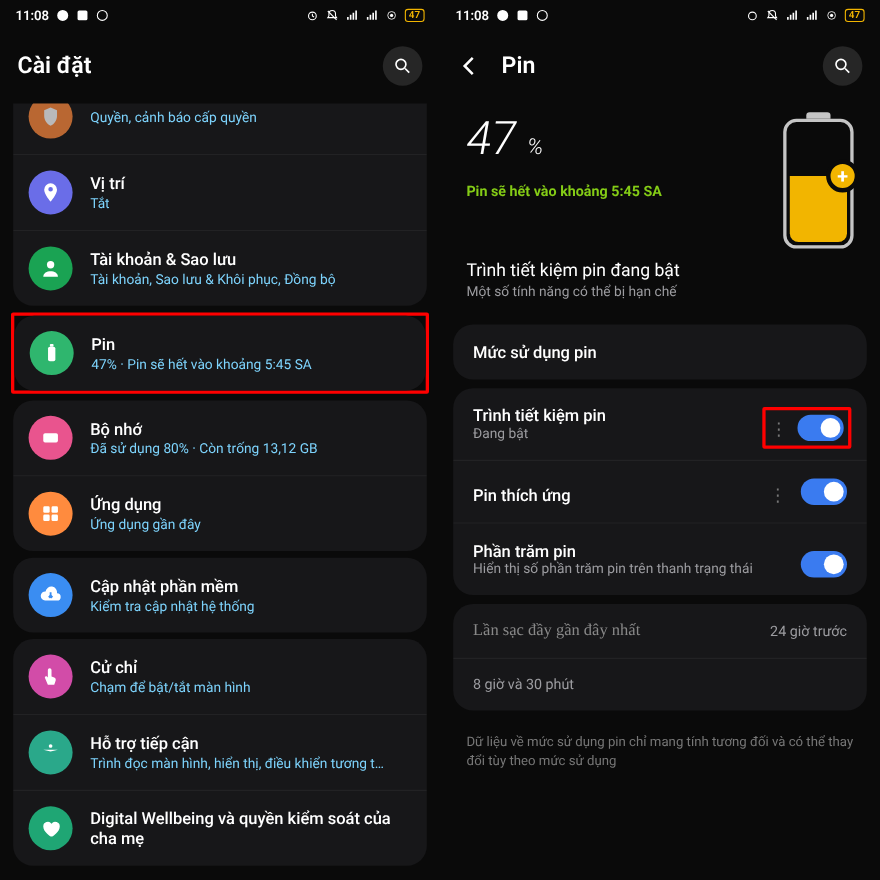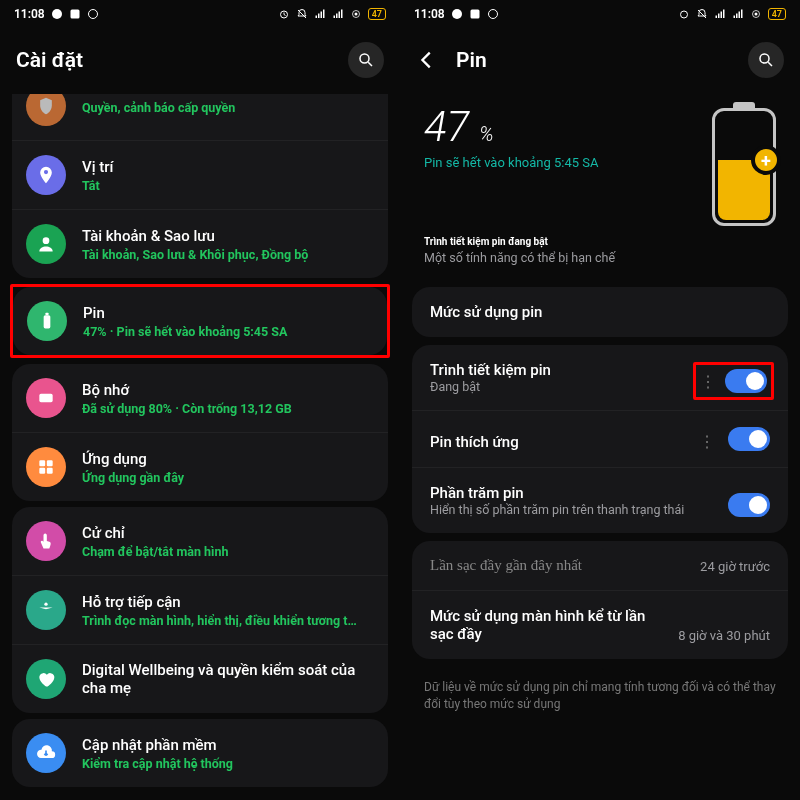--- a/index.html
+++ b/index.html
@@ -64,46 +64,46 @@
   }
   .row:last-child { border-bottom:none; }
   .ic {
     width: 40px; height:40px; border-radius:50%;
     display:flex; align-items:center; justify-content:center;
     flex: 0 0 40px;
   }
   .ic svg { width:20px; height:20px; fill:#fff; }
   .row .txt { flex:1; min-width:0; }
   .row .t1 { font-size:15px; font-weight:500; color:#fff; }
-  .row .t2 { font-size:12.5px; color:#22c55e; margin-top:2px; white-space:nowrap; overflow:hidden; text-overflow:ellipsis;font-weight:bold;}
+  .row .t2 { font-size:12.5px; color:#7dd3fc; margin-top:2px; white-space:nowrap; overflow:hidden; text-overflow:ellipsis;}
   .highlight-box { border:3px solid #ff0000; border-radius:2px; }
 
   
   .bat-top { padding: 14px 24px 10px; display:flex; gap:20px; }
   .bat-top .info { flex:1; }
   .pct { font-size:42px; font-weight:300; color:#fff;font-style:italic; }
   .pct .sm { font-size:20px; }
-  .est { font-size:13px; color:#14b8a6; margin-top:4px; }
+  .est { font-size:13px; color:#84cc16; margin-top:16px;font-weight:bold; }
   .battery-ill {
     width:64px; height:118px; border:3px solid #c5c5c5; border-radius:12px;
     position:relative; margin-top:6px;
   }
   .battery-ill::before {
     content:""; position:absolute; top:-9px; left:50%; transform:translateX(-50%);
     width:22px; height:6px; background:#c5c5c5; border-radius:3px 3px 0 0;
   }
   .battery-fill { position:absolute; bottom:3px; left:3px; right:3px; height:60px; background:#f2b500; border-radius:0 0 8px 8px;}
   .battery-dot {
     position:absolute; right:-8px; bottom:48px; width:30px; height:30px; border-radius:50%;
     background:#f2b500; border:4px solid #0a0a0a; display:flex; align-items:center; justify-content:center;
     color:#fff; font-size:18px; font-weight:700;
   }
 
   .notice { padding: 0 24px 14px; }
-  .notice .n1 { font-size:10px; font-weight:700; }
+  .notice .n1 { font-size:16px; font-weight:400; }
   .notice .n2 { font-size:12.5px; color:#9c9ca0; margin-top:3px;}
 
   .card2 {
     margin: 8px 12px; background:#171719; border-radius:18px; overflow:hidden;
   }
   .crow {
     padding: 16px 18px; border-bottom:1px solid rgba(255,255,255,0.05);
     display:flex; align-items:flex-end; gap:10px;
   }
   .crow:last-child { border-bottom:none; }
@@ -272,20 +272,35 @@
         </div>
       <div class="txt">
         <div class="t1">Ứng dụng</div>
         <div class="t2">Ứng dụng gần đây</div>
       </div>
     </div>
   </div>
 
   <div class="list-card">
     <div class="row">
+      <div class="ic c-bluel">
+          <svg viewBox="0 0 24 24">
+            <path d="M6 18a5 5 0 01.5-10A6 6 0 0119 10a4 4 0 010 8H6z"></path>
+            <path d="M12 9v6m0 0l-2-2m2 2l2-2" stroke="#3a8df2" stroke-width="2" fill="none"></path>
+          </svg>
+        </div>
+      <div class="txt">
+        <div class="t1">Cập nhật phần mềm</div>
+        <div class="t2">Kiểm tra cập nhật hệ thống</div>
+      </div>
+    </div>
+  </div>
+
+  <div class="list-card">
+    <div class="row">
       <div class="ic c-mag">
           <svg viewBox="0 0 24 24">
             <path d="M11 3a2 2 0 012 2v7l3 1c2 .5 2 3 1 5l-1 3H9l-3-7c-1-2 1-3 2-2l1 1V5a2 2 0 012-2z"></path>
           </svg>
         </div>
       <div class="txt">
         <div class="t1">Cử chỉ</div>
         <div class="t2">Chạm để bật/tắt màn hình</div>
       </div>
     </div>
@@ -302,35 +317,20 @@
       </div>
     </div>
     <div class="row">
       <div class="ic c-hgreen">
           <svg viewBox="0 0 24 24">
             <path d="M12 21s-8-5-8-11a5 5 0 019-3 5 5 0 019 3c0 6-8 11-8 11z"></path>
           </svg>
         </div>
       <div class="txt">
         <div class="t1">Digital Wellbeing và quyền kiểm soát của cha mẹ</div>
-      </div>
-    </div>
-  </div>
-
-  <div class="list-card">
-    <div class="row">
-      <div class="ic c-bluel">
-          <svg viewBox="0 0 24 24">
-            <path d="M6 18a5 5 0 01.5-10A6 6 0 0119 10a4 4 0 010 8H6z"></path>
-            <path d="M12 9v6m0 0l-2-2m2 2l2-2" stroke="#3a8df2" stroke-width="2" fill="none"></path>
-          </svg>
-        </div>
-      <div class="txt">
-        <div class="t1">Cập nhật phần mềm</div>
-        <div class="t2">Kiểm tra cập nhật hệ thống</div>
       </div>
     </div>
   </div>
 </div>
 
 <div class="phone">
   <div class="statusbar">
     <div class="sb-left">
       <span>11:08</span>
       <span class="sb-icon">
@@ -450,21 +450,18 @@
   </div>
 
   <div class="card2">
     <div class="crow muted">
       <div class="ct">
           <div class="c1">Lần sạc đầy gần đây nhất</div>
         </div>
       <div class="cval">24 giờ trước</div>
     </div>
     <div class="crow">
-      <div class="ct">
-          <div class="c1" style="max-width:220px;">Mức sử dụng màn hình kể từ lần sạc đầy</div>
-        </div>
       <div class="cval">8 giờ và 30 phút</div>
     </div>
   </div>
 
   <div class="footnote">Dữ liệu về mức sử dụng pin chỉ mang tính tương đối và có thể thay đổi tùy theo mức sử dụng</div>
 </div>
 
 </body></html>

